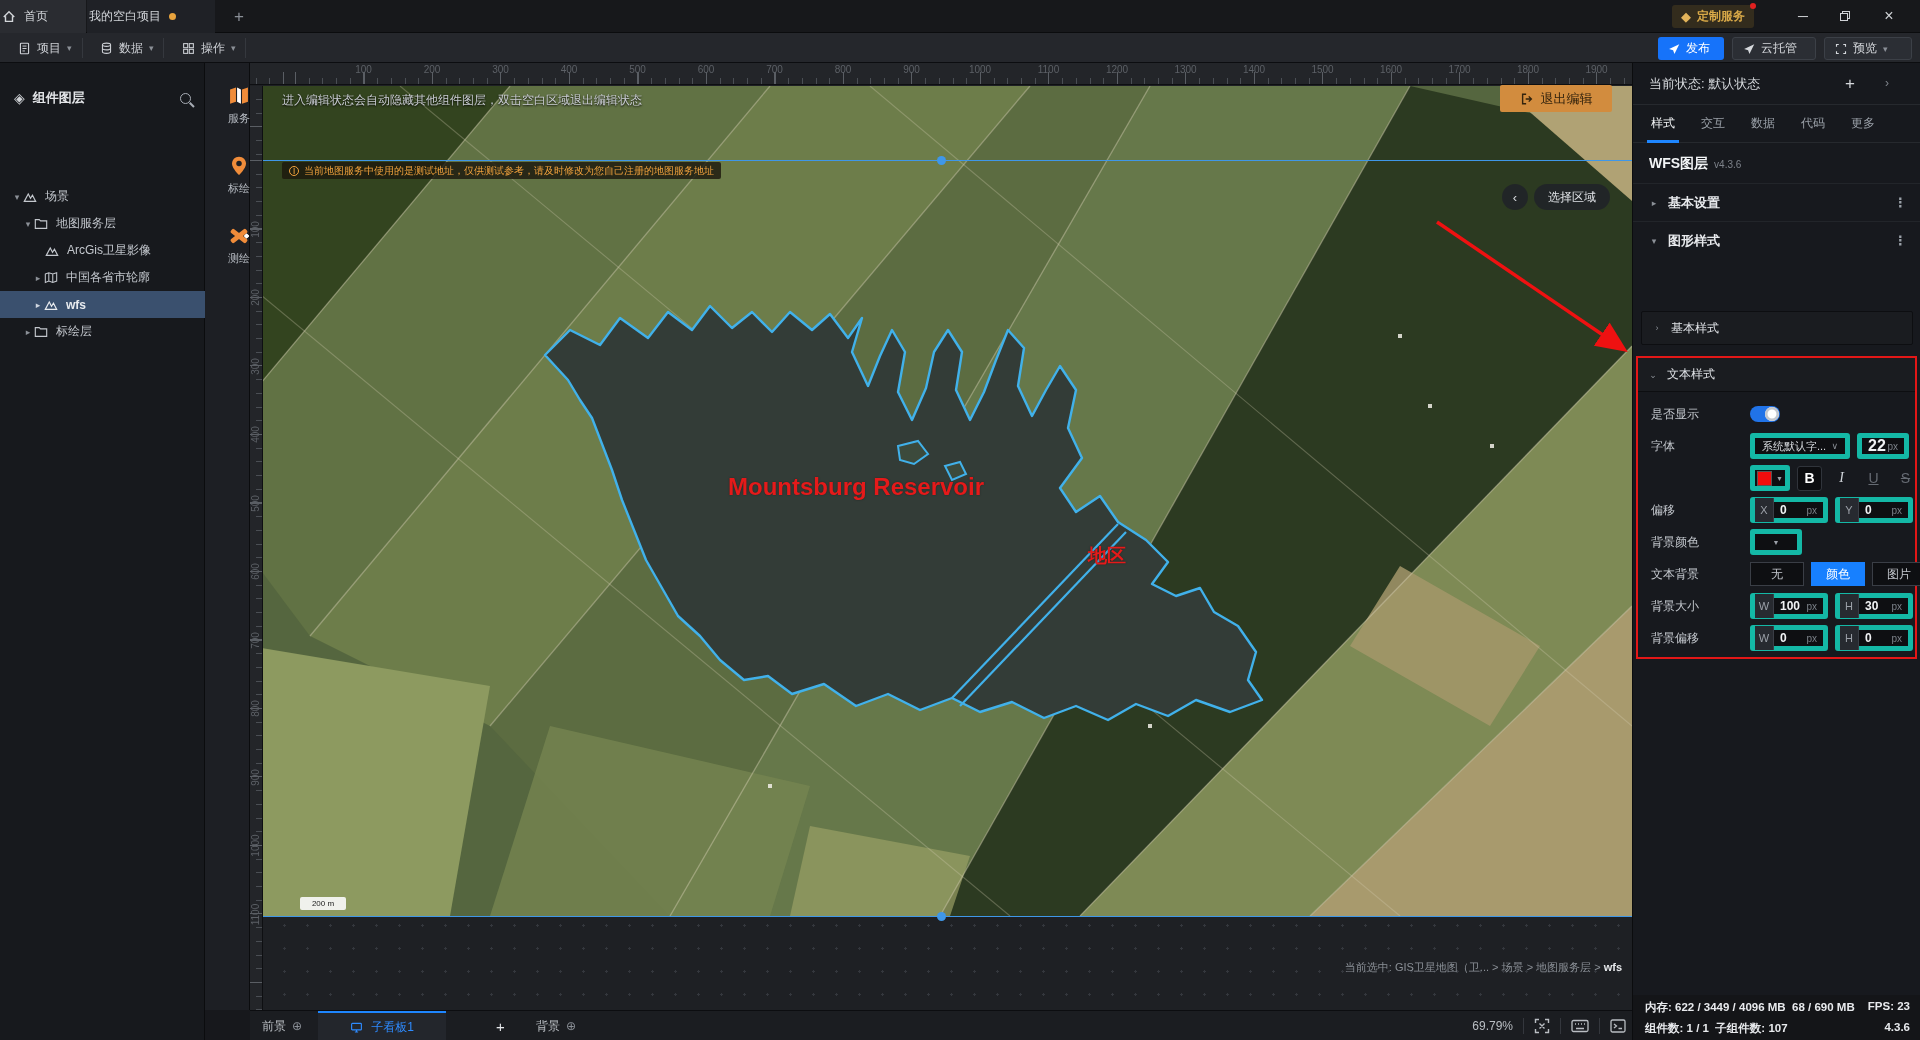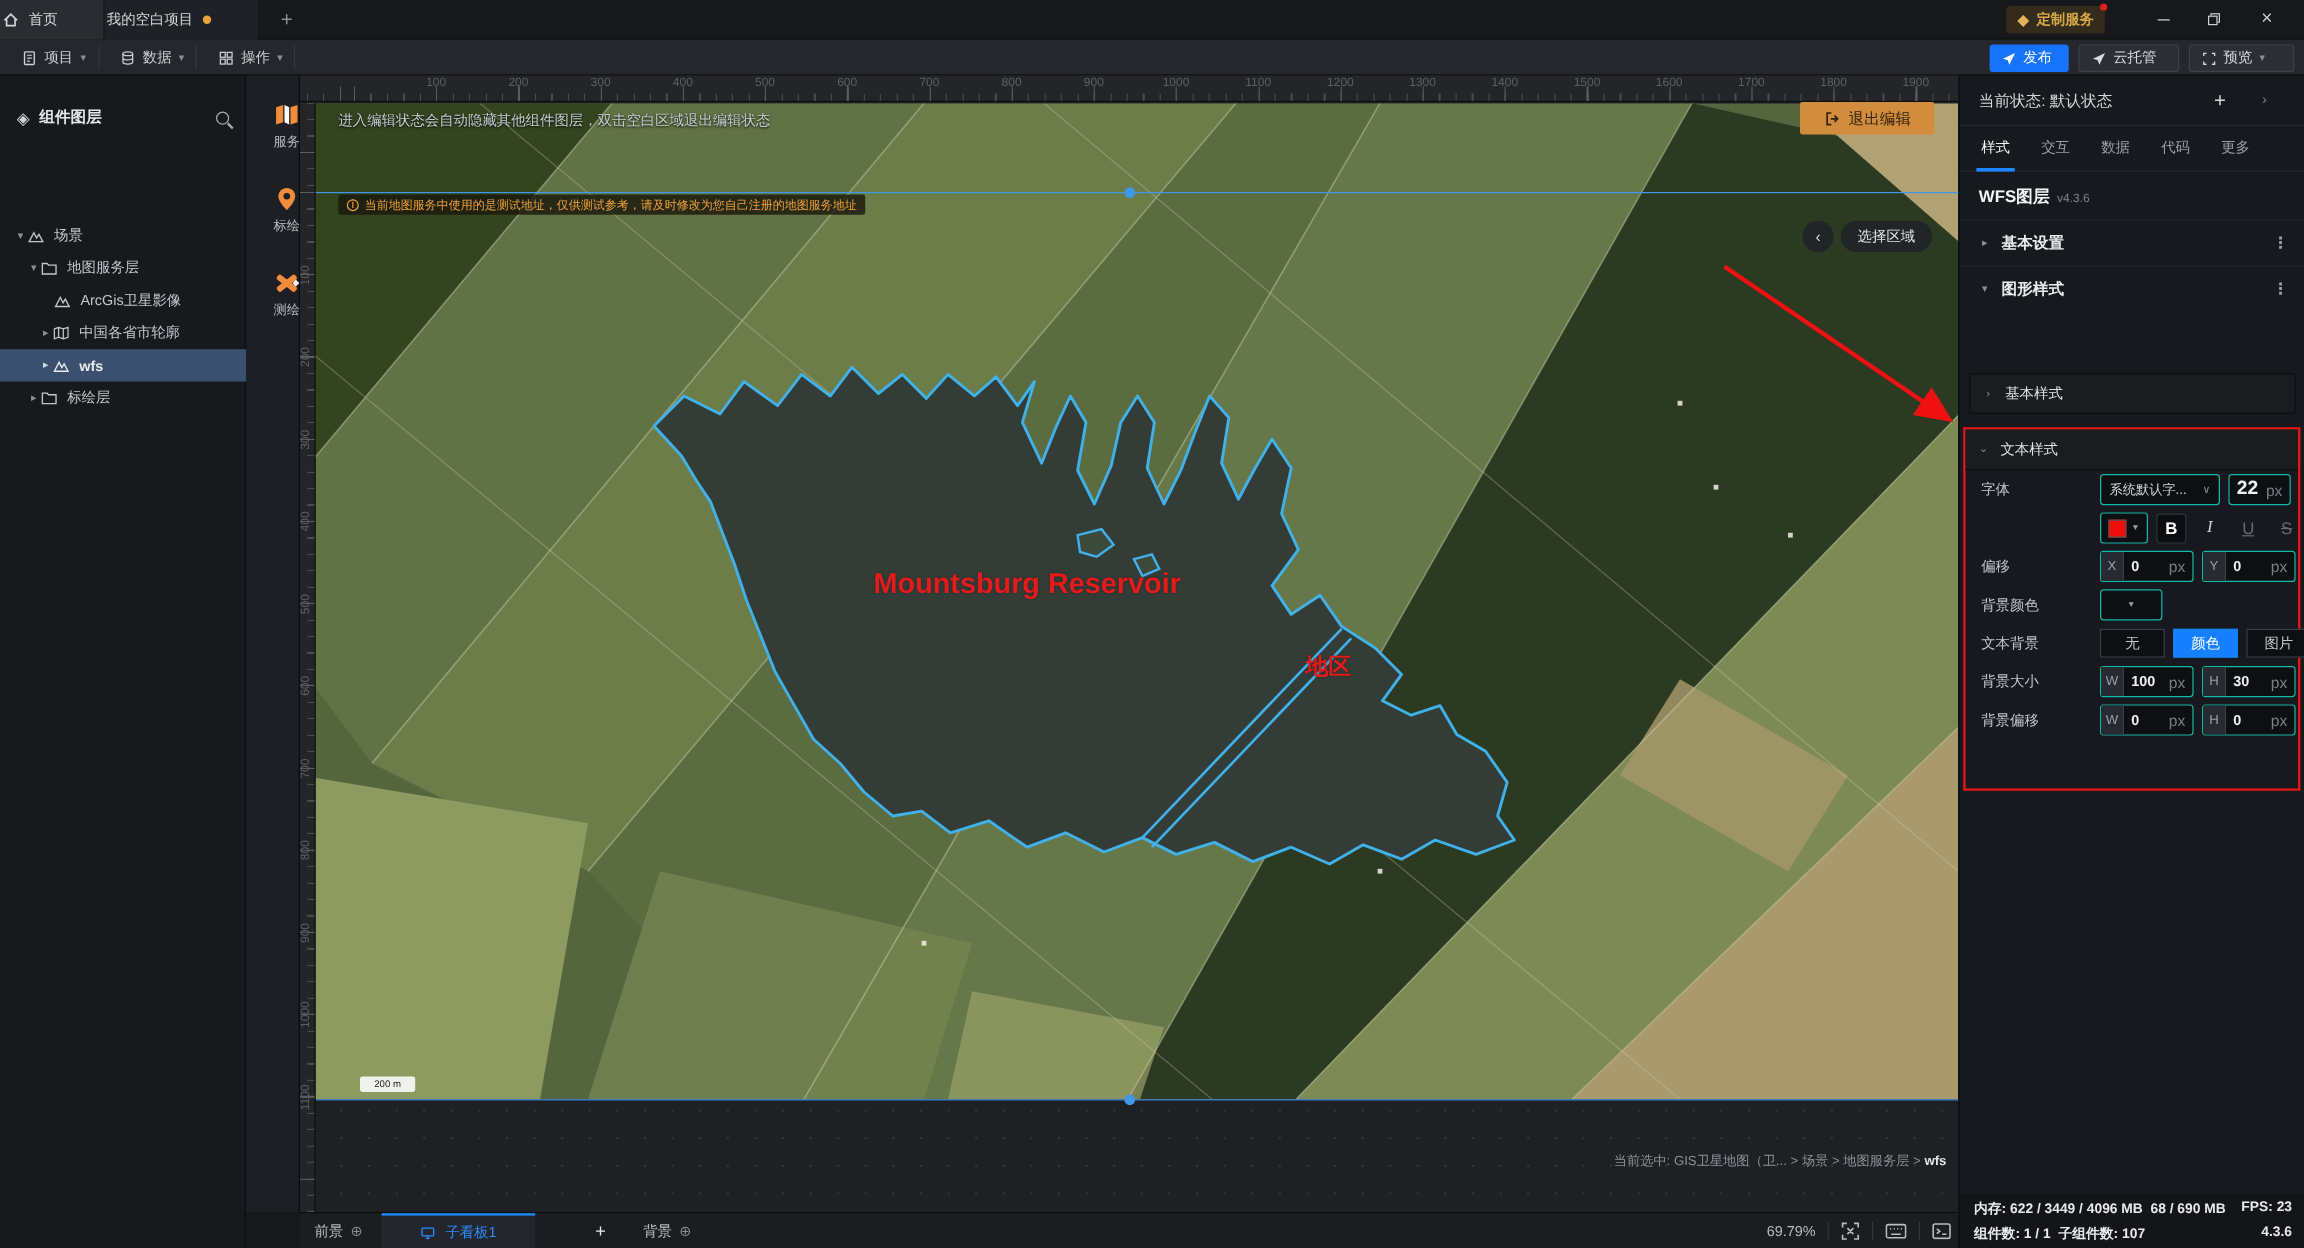--- a/index.html
+++ b/index.html
@@ -88,25 +88,25 @@
   .sub-tab{color:#9aa0a8;position:relative;font-size:12px;}
   .sub-tab.on{color:#2e8bff;}
   .sub-tab.on::after{content:"";position:absolute;left:0;right:0;bottom:-8px;height:2px;background:#2e8bff;}
   .fold{position:absolute;left:8px;width:272px;height:34px;background:#1a1c20;border:1px solid #0d0e11;border-radius:2px;display:flex;align-items:center;gap:9px;padding:0 10px;color:#dfe2e6;font-size:12px;}
   .redbox{position:absolute;left:3px;top:293px;width:281px;height:303px;border:2px solid #e31717;background:#17191e;}
   .ts-head{height:34px;background:#1a1c20;border-bottom:1px solid #0d0e11;display:flex;align-items:center;gap:9px;padding:0 10px;color:#dfe2e6;font-size:12px;}
   .prow{position:relative;height:32px;display:flex;align-items:center;padding-left:13px;color:#c3c7cd;}
   .prow .ctl{position:absolute;left:112px;display:flex;align-items:center;gap:7px;}
   .toggle{width:30px;height:16px;border-radius:8px;background:#2173e8;position:relative;}
   .toggle i{position:absolute;right:1px;top:1px;width:14px;height:14px;border-radius:50%;background:#fff;box-shadow:inset 0 0 0 2.5px #c2c6cc;}
-  .inbox{height:26px;background:#0e0f12;border:1px solid #14b8a6;border-radius:3px;display:flex;align-items:center;}
+  .inbox{height:26px;background:#0e0f12;border:5px solid #14b8a6;border-radius:3px;display:flex;align-items:center;}
   .selbox{width:100px;justify-content:space-between;padding:0 7px;color:#d6d9dd;font-size:11px;}
   .numbox{width:52px;justify-content:space-between;padding:0 6px;}
   .numbox b{color:#f0f2f4;font-size:16px;}
-  .unit{color:#7b8088;font-size:13px;}
+  .unit{color:#7b8088;font-size:10px;}
   .xybox{width:78px;padding:0;}
   .chip{width:19px;height:24px;background:#272a30;color:#9ba0a8;font-size:11px;display:flex;align-items:center;justify-content:center;border-right:1px solid #3a3e46;flex:none;}
   .xybox b{color:#f0f2f4;font-size:12px;margin-left:6px;}
   .xybox .unit{margin-left:auto;margin-right:6px;}
   .swatchbox{width:40px;justify-content:center;gap:4px;}
   .redswatch{width:15px;height:15px;background:#f20d0d;border:1px solid #555;}
   .fmtbtn{width:25px;height:25px;display:flex;align-items:center;justify-content:center;font-size:14px;color:#cfd3d8;}
   .fmtbtn.bold{background:#0c0d10;border:1px solid #30343b;border-radius:3px;font-weight:bold;color:#fff;}
   .fmtbtn.dim{color:#666b73;}
   .seg{display:flex;}
@@ -421,20 +421,28 @@
       <span class="caret">›</span>
       <span>基本样式</span>
     </div>
 
     <div class="redbox">
       <div class="ts-head">
         <span class="caret">⌄</span>
         <span>文本样式</span>
       </div>
 
+      <div class="prow" style="margin-top:6px;">
+        <span>是否显示</span>
+        <span class="ctl">
+            <span class="toggle">
+              <i></i>
+            </span>
+          </span>
+      </div>
 
       <div class="prow">
         <span>字体</span>
         <span class="ctl">
           <span class="inbox selbox">
               <span>系统默认字...</span>
               <span class="chev">∨</span>
             </span>
           <span class="inbox numbox">
               <b>22</b>

